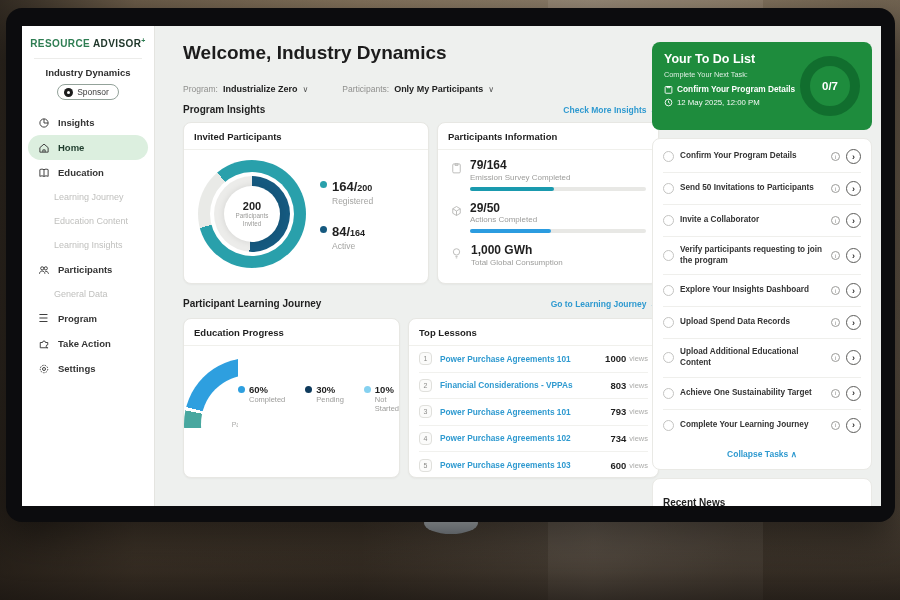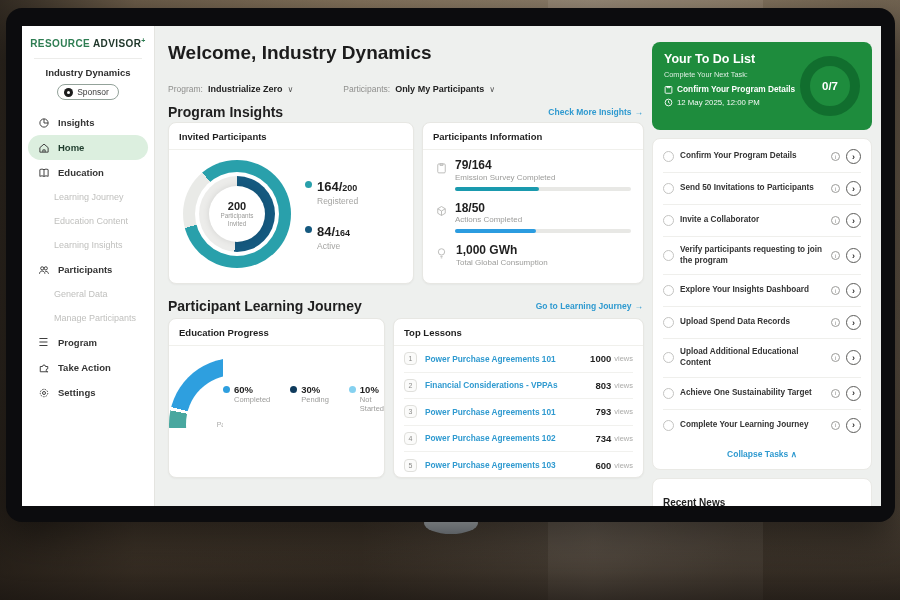--- a/index.html
+++ b/index.html
@@ -32,28 +32,28 @@
   .nav { margin-top:10px; }
   .nav-item { display:flex; align-items:center; gap:8px; height:25px; margin:0 6px; padding-left:9px;
     font-size:9.5px; font-weight:bold; color:#343434; border-radius:13px; cursor:pointer; }
   .nav-item.active { background:#dcefdf; color:#1e3c2c; }
   .nav-sub { height:24px; line-height:24px; padding-left:32px; font-size:9px; color:#c0c0be; cursor:pointer; }
   .nico { width:13px; height:13px; display:inline-flex; align-items:center; justify-content:center; color:#3f3f3f; }
   .nico svg { width:12px; height:12px; stroke:currentColor; fill:none; stroke-width:1.3; }
   .nico.uni { font-size:11px; font-weight:normal; }
 
   
-  .main { position:absolute; left:146px; top:0; width:475px; height:100%; }
+  .main { position:absolute; left:161px; top:0; width:475px; height:100%; }
   .welcome { position:absolute; top:16px; left:0; font-size:19px; font-weight:bold; color:#1c1c1c; }
-  .filters { position:absolute; top:52px; left:0; display:flex; gap:50px; align-items:center; }
+  .filters { position:absolute; top:52px; left:0; display:flex; gap:34px; align-items:center; }
   .flabel { font-size:8.5px; color:#8f8f8d; }
   .fvalue { font-size:9px; font-weight:bold; color:#222; margin-left:5px; }
   .fchev { font-size:8px; color:#555; margin-left:5px; }
   .sec-head { position:absolute; left:0; width:475px; display:flex; justify-content:space-between; align-items:center; }
-  .sec-title { font-size:14px; font-weight:bold; color:#1f1f1f; }
+  .sec-title { font-size:10px; font-weight:bold; color:#1f1f1f; }
   .sec-link { font-size:8.5px; font-weight:bold; color:#2f9ad0; cursor:pointer; }
   .sec-link .arr { margin-left:3px; }
   .row1 { top:78px; } .row2 { top:272px; }
   .cards1 { position:absolute; top:96px; left:0; display:flex; gap:8px; }
   .cards2 { position:absolute; top:292px; left:0; display:flex; gap:8px; }
   .card { background:#fff; border:1px solid #e7e7e3; border-radius:8px; box-shadow:0 1px 2px rgba(0,0,0,.04); }
   .card-title { padding:8px 10px 7px; font-size:9.5px; font-weight:bold; color:#1f1f1f; border-bottom:1px solid #f0f0ec; }
 
   
   .c-invited { width:246px; height:162px; }
@@ -198,21 +198,20 @@
                 <svg viewBox="0 0 16 16">
                   <circle cx="5.6" cy="5.8" r="2.1"></circle>
                   <circle cx="10.4" cy="5.8" r="2.1"></circle>
                   <path d="M2 13c0-2.6 2.2-3.6 3.6-3.6S9.2 10.4 9.2 13"></path>
                   <path d="M9.5 9.6c1.4.1 4.5.9 4.5 3.4"></path>
                 </svg>
               </span>
             <span>Participants</span>
           </div>
           <div class="nav-sub">General Data</div>
-          <div class="nav-sub">Manage Participants</div>
           <div class="nav-item">
             <span class="nico uni">☰</span>
             <span>Program</span>
           </div>
           <div class="nav-item">
             <span class="nico">
                 <svg viewBox="0 0 16 16">
                   <path d="M3 6h3a2 2 0 1 1 4 0h3v3a2 2 0 1 0 0 4.2V13h-10Z"></path>
                 </svg>
               </span>
@@ -295,21 +294,21 @@
                 </div>
               </div>
               <div class="stat">
                 <span class="sico">
                     <svg viewBox="0 0 14 16">
                       <path d="M7 2 12 5v6L7 14 2 11V5Z"></path>
                       <path d="M7 8v6M7 8 2 5M7 8l5-3"></path>
                     </svg>
                   </span>
                 <div>
-                  <div class="stat-val">18/50</div>
+                  <div class="stat-val">29/50</div>
                   <div class="stat-lab">Actions Completed</div>
                   <div class="bar">
                       <div class="bar-fill bf2"></div>
                     </div>
                 </div>
               </div>
               <div class="stat">
                 <span class="sico">
                     <svg viewBox="0 0 14 16">
                       <circle cx="7" cy="6.5" r="4.2"></circle>

